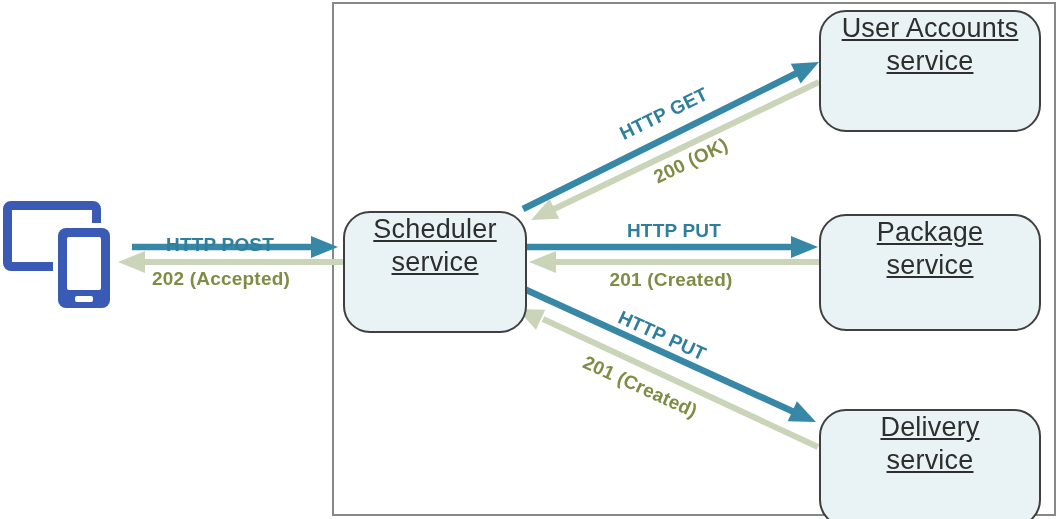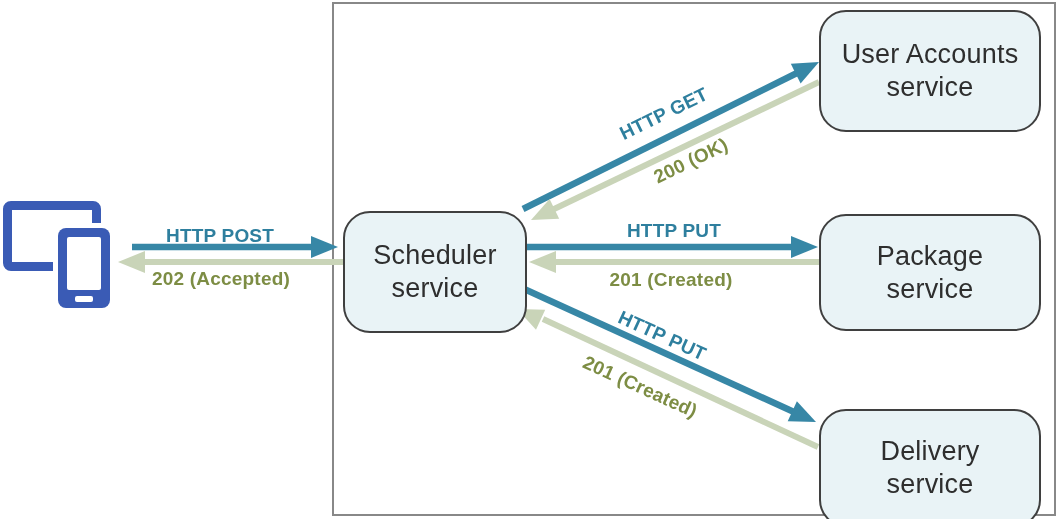--- a/index.html
+++ b/index.html
@@ -23,28 +23,28 @@
     border: 2px solid var(--boundaryBorder, #888);
     background: transparent;
   }
   
   .node {
     position: absolute;
     background: var(--boxFill, #e9f3f6);
     border: 2px solid var(--boxBorder, #3f3f3f);
     border-radius: 27px;
     display: flex;
-    align-items: center;
     justify-content: center;
     text-align: center;
     color: var(--boxText, #2e2e2e);
     font-size: 27px;
     font-weight: 300;
     line-height: 1.22;
     letter-spacing: 0.2px;
+    text-decoration: underline;
   }
   .node-scheduler     { left: 343px; top: 211px; width: 180px; height: 118px; }
   .node-user-accounts { left: 819px; top:  10px; width: 218px; height: 118px; }
   .node-package       { left: 819px; top: 214px; width: 218px; height: 113px; }
   .node-delivery      { left: 819px; top: 385px; width: 218px; height: 114px; margin-top: 24px; }
   .node span { display: block; padding: 0 18px; }
 
   
   svg.arrows {
     position: absolute;
@@ -64,21 +64,21 @@
     white-space: nowrap;
     font-size: 19px;
     font-weight: 700;
     letter-spacing: 0.2px;
   }
   .req-label  { color: var(--tealText, #2e7f9e); }
   .resp-label { color: var(--olive, #7d8d44); }
   .rot-up   { transform: translate(-50%, -50%) rotate(-26deg); }
   .rot-down { transform: translate(-50%, -50%) rotate(24.5deg); }
 
-  .lbl-post         { left: 220px; top: 236px; }
+  .lbl-post         { left: 220px; top: 245px; }
   .lbl-accepted     { left: 221px; top: 279px; }
   .lbl-get          { left: 664px; top: 114px; }
   .lbl-ok           { left: 691px; top: 161px; }
   .lbl-put-mid      { left: 674px; top: 231px; }
   .lbl-created-mid  { left: 671px; top: 280px; }
   .lbl-put-bottom   { left: 662px; top: 336px; }
   .lbl-created-bot  { left: 640px; top: 387px; }
 
   
   .client { position: absolute; left: 0; top: 195px; width: 130px; height: 125px; }

